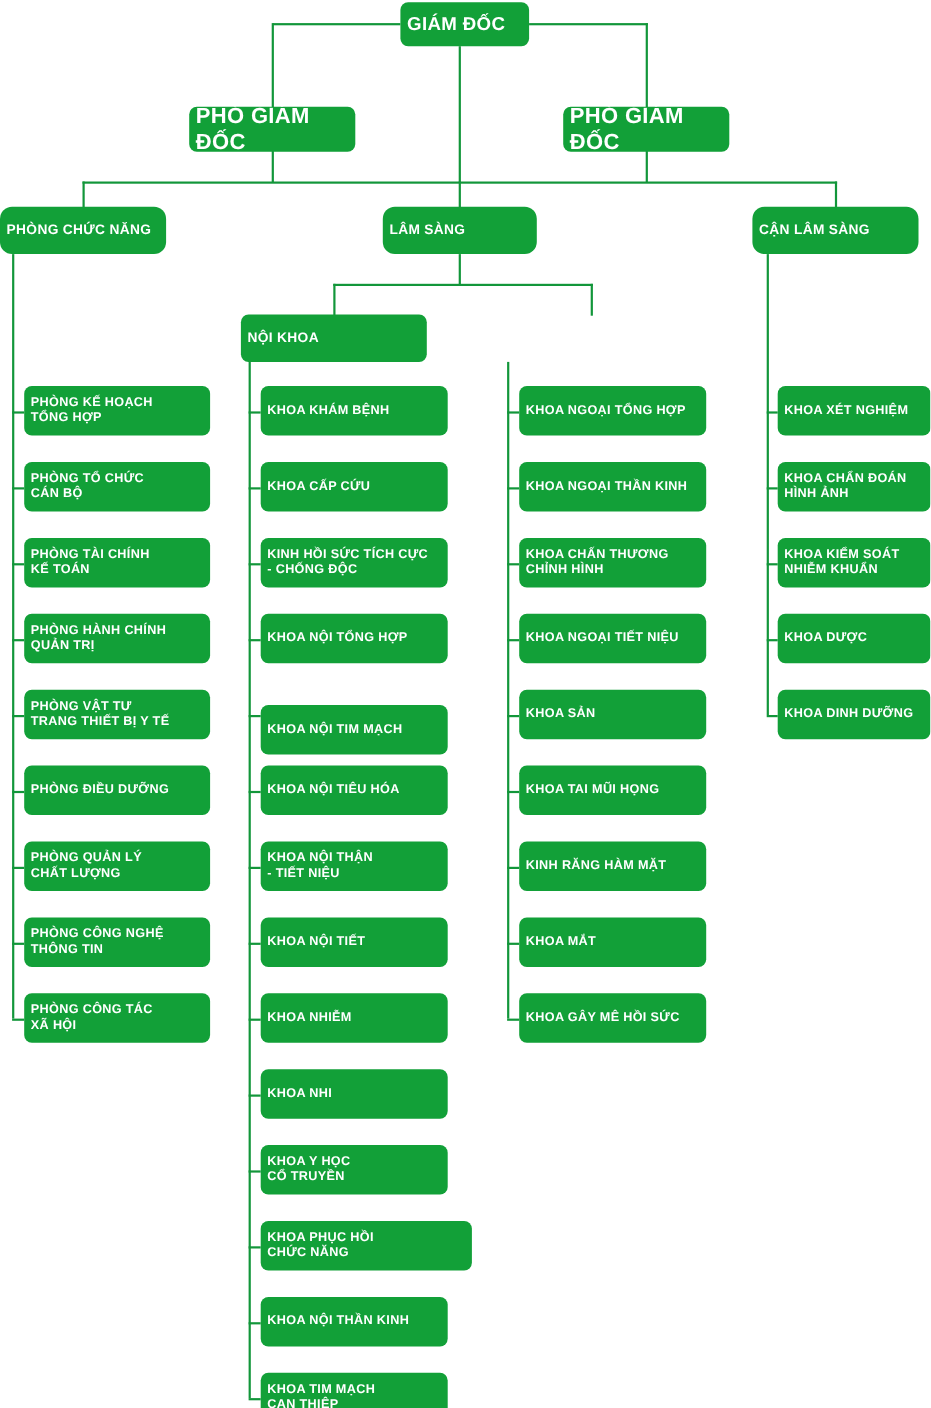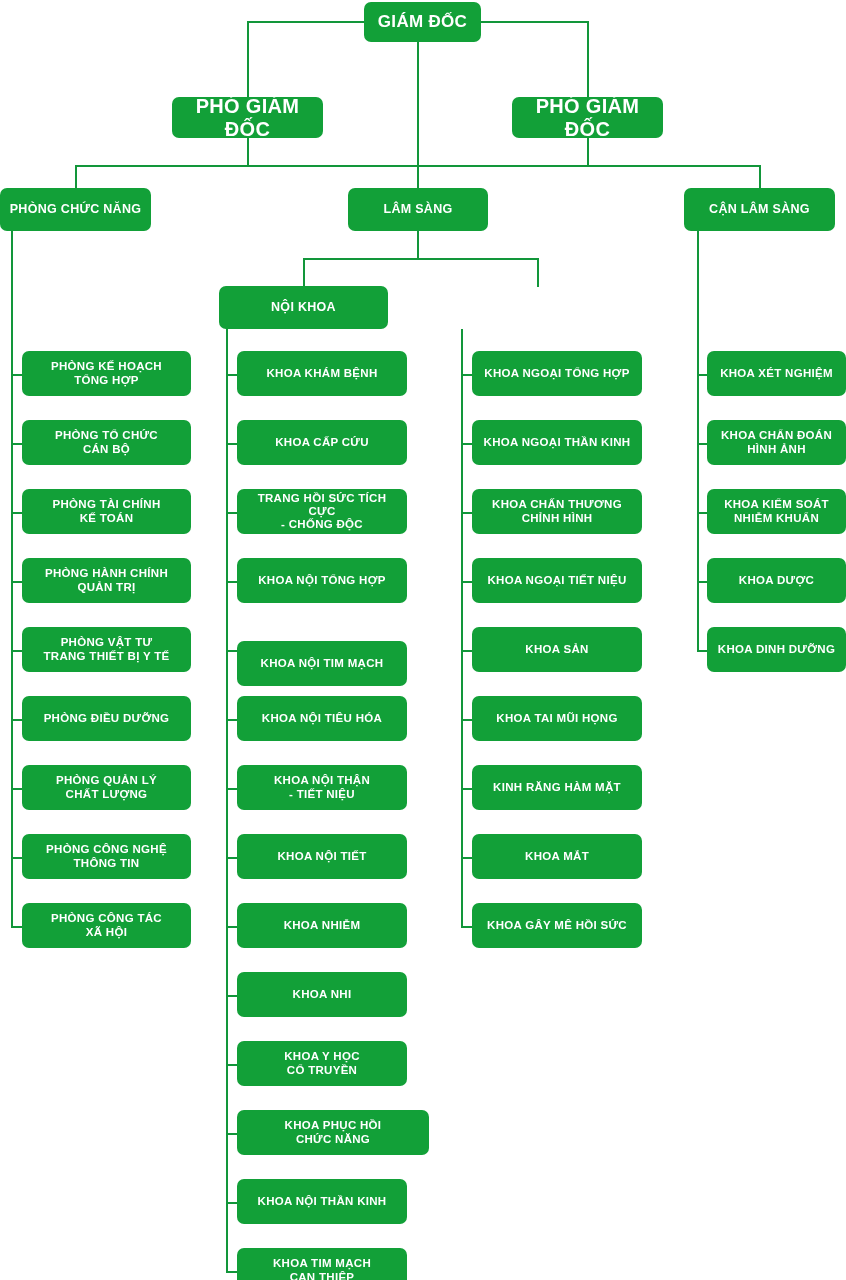--- a/index.html
+++ b/index.html
@@ -19,36 +19,35 @@
     overflow: hidden;
   }
   .node {
     position: absolute;
     background: #12a038;
     color: #ffffff;
     border-radius: 7px;
     display: flex;
     align-items: center;
     justify-content: center;
-    text-align: center;
     font-weight: bold;
     letter-spacing: 0.3px;
     line-height: 1.15;
     box-sizing: border-box;
     padding: 2px 6px;
     z-index: 3;
   }
   .node span {
     display: block;
     width: 100%;
     white-space: pre-line;
   }
   .lvl1 { font-size: 17px; }
   .lvl2 { font-size: 20px; }
-  .lvl3 { font-size: 12.5px; }
+  .lvl3 { font-size: 12.5px; border-radius: 11px; }
   .lvl4 { font-size: 12.5px; }
   .leaf { font-size: 11.5px; }
   .conn {
     position: absolute;
     background: #12963a;
     z-index: 1;
   }
   .h { height: 2px; }
   .v { width: 2px; }
 </style>
@@ -155,21 +154,21 @@
       <div class="conn h" style="left: 226px; top: 373.5px; width: 11px;"></div>
       <div class="node leaf" style="left: 237px; top: 351px; width: 170px; height: 45px;">
         <span>KHOA KHÁM BỆNH</span>
       </div>
       <div class="conn h" style="left: 226px; top: 442.5px; width: 11px;"></div>
       <div class="node leaf" style="left: 237px; top: 420px; width: 170px; height: 45px;">
         <span>KHOA CẤP CỨU</span>
       </div>
       <div class="conn h" style="left: 226px; top: 511.5px; width: 11px;"></div>
       <div class="node leaf" style="left: 237px; top: 489px; width: 170px; height: 45px;">
-        <span>TRANG HỒI SỨC TÍCH CỰC
+        <span>KINH HỒI SỨC TÍCH CỰC
 - CHỐNG ĐỘC</span>
       </div>
       <div class="conn h" style="left: 226px; top: 580.5px; width: 11px;"></div>
       <div class="node leaf" style="left: 237px; top: 558px; width: 170px; height: 45px;">
         <span>KHOA NỘI TỔNG HỢP</span>
       </div>
       <div class="conn h" style="left: 226px; top: 649.5px; width: 11px;"></div>
       <div class="node leaf" style="left: 237px; top: 627px; width: 170px; height: 45px; margin-top: 14px;">
         <span>KHOA NỘI TIM MẠCH</span>
       </div>

